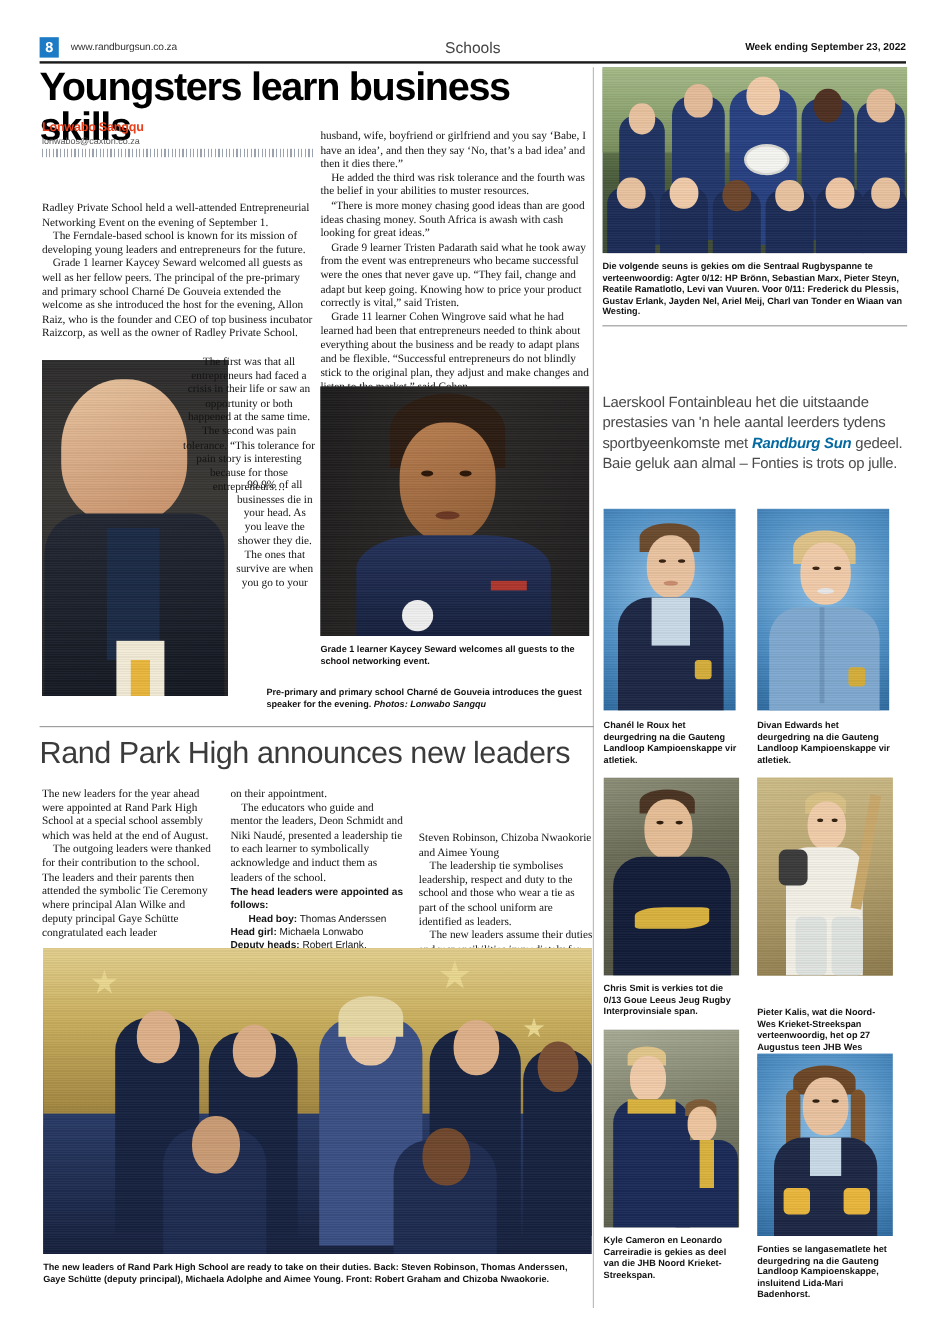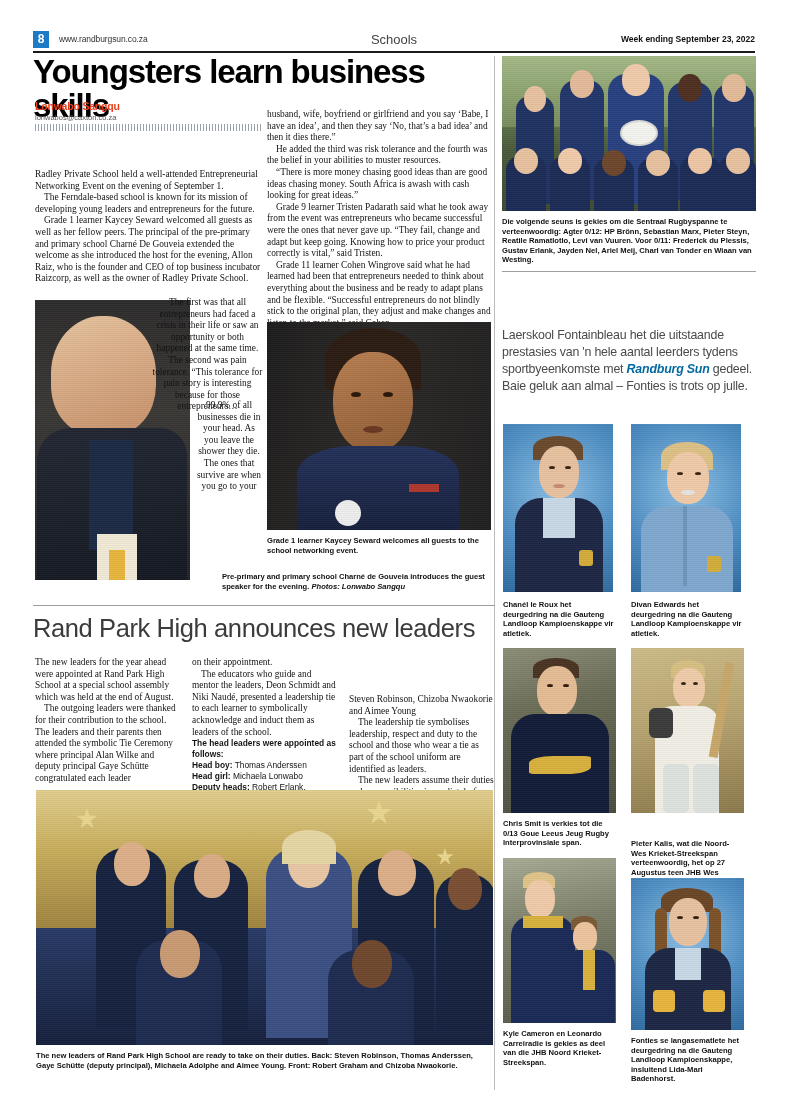--- a/index.html
+++ b/index.html
@@ -280,21 +280,21 @@
 
   <div class="col-text" style="left:35px; top:657px; width:145px;">
     <p>The new leaders for the year ahead were appointed at Rand Park High School at a special school assembly which was held at the end of August.</p>
     <p class="indent">The outgoing leaders were thanked for their contribution to the school. The leaders and their parents then attended the symbolic Tie Ceremony where principal Alan Wilke and deputy principal Gaye Schütte congratulated each leader</p>
   </div>
 
   <div class="col-text" style="left:192px; top:657px; width:145px;">
     <p>on their appointment.</p>
     <p class="indent">The educators who guide and mentor the leaders, Deon Schmidt and Niki Naudé, presented a leadership tie to each learner to symbolically acknowledge and induct them as leaders of the school.</p>
     <p style="font-family:'Liberation Sans',sans-serif;font-weight:bold;font-size:8.4px;line-height:11px;">The head leaders were appointed as follows:</p>
-    <p style="font-family:'Liberation Sans',sans-serif;font-size:8.4px;line-height:11px;"><b>Head boy:</b> <span>Thomas Anderssen</span></p>
+    <p style="font-family:'Liberation Sans',sans-serif;font-size:8.4px;line-height:11px;text-align:center;"><b>Head boy:</b> <span>Thomas Anderssen</span></p>
     <p style="font-family:'Liberation Sans',sans-serif;font-size:8.4px;line-height:11px;"><b>Head girl:</b> <span>Michaela Lonwabo</span></p>
     <p style="font-family:'Liberation Sans',sans-serif;font-size:8.4px;line-height:11px;"><b>Deputy heads:</b> <span>Robert Erlank,</span></p>
   </div>
 
   <div class="col-text" style="left:349px; top:657px; width:145px;margin-top:37px;">
     <p>Steven Robinson, Chizoba Nwaokorie and Aimee Young</p>
     <p class="indent">The leadership tie symbolises leadership, respect and duty to the school and those who wear a tie as part of the school uniform are identified as leaders.</p>
     <p class="indent">The new leaders assume their duties and responsibilities immediately for the remainder of the year and for the duration of next year.</p>
   </div>
 

